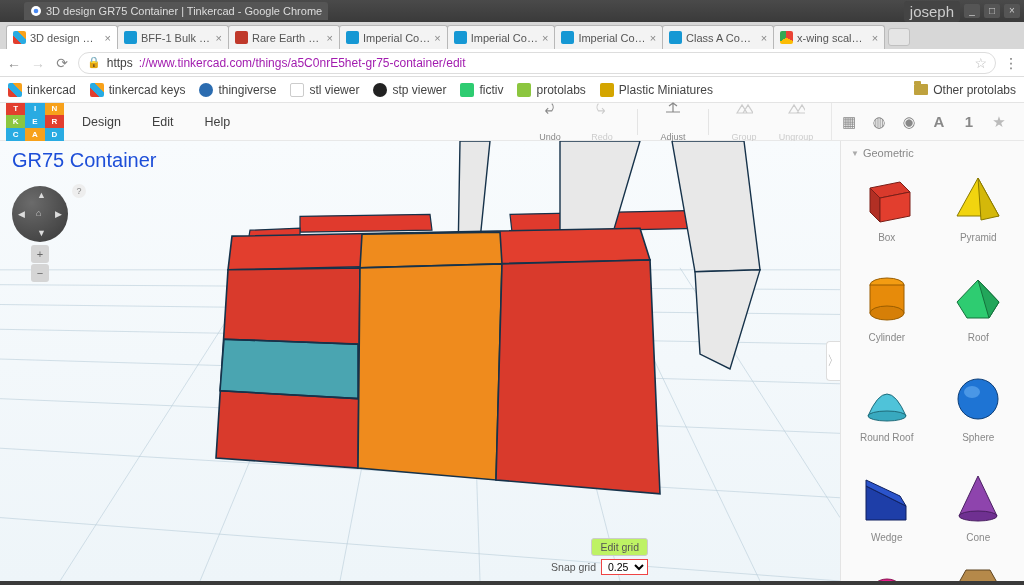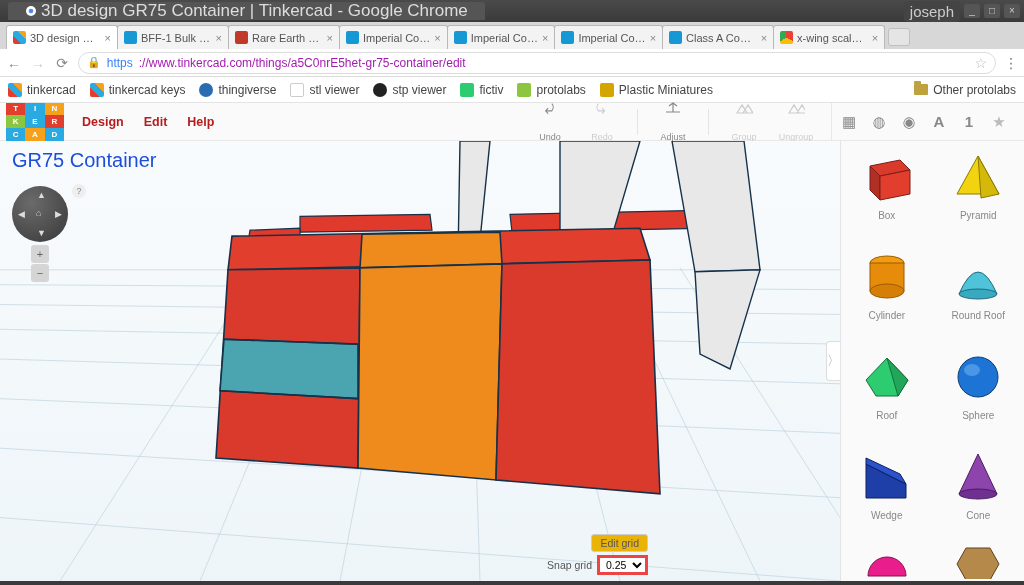--- a/index.html
+++ b/index.html
@@ -1,20 +1,20 @@
 <!DOCTYPE html>
 <html><head>
 <meta charset="utf-8">
 <style>
   * { box-sizing: border-box; margin: 0; padding: 0; font-family: Arial, Helvetica, sans-serif; }
   body { width:1024px; height:585px; overflow:hidden; background:#fff; position:relative; }
 
   
   .os-title { height:22px; background:linear-gradient(#4a4a4a,#3a3a3a); display:flex; align-items:center; }
-  .os-title .tab-chip { margin-left:8px; height:18px; background:#555; color:#ddd; font-size:17px; padding:0 17px; display:flex; align-items:center; border-radius:3px 3px 0 0; }
+  .os-title .tab-chip { margin-left:24px; height:18px; background:#555; color:#ddd; font-size:11px; padding:0 6px; display:flex; align-items:center; border-radius:3px 3px 0 0; }
   .os-title .tab-chip svg { margin-right:4px; }
   .os-user { margin-left:auto; display:flex; align-items:center; gap:4px; padding-right:4px;}
   .os-user .uname { color:#ccc; font-size:15px; background:#444; padding:2px 6px; border-radius:3px;}
   .os-btn { width:16px; height:14px; background:#555; border-radius:2px; display:flex; align-items:center; justify-content:center;}
   .os-btn span{ color:#ccc; font-size:10px; line-height:1;}
 
   
   .tabstrip { height:27px; background:#d7d7d7; display:flex; align-items:flex-end; padding-left:6px;}
   .btab { height:24px; background:#f3f3f3; border:1px solid #b8b8b8; border-bottom:none; border-radius:3px 3px 0 0; margin-right:-1px; display:flex; align-items:center; padding:0 6px 0 6px; font-size:11px; color:#555; max-width:112px; min-width:80px; gap:4px;}
   .btab.active { background:#fff; }
@@ -22,39 +22,39 @@
   .btab .tclose { font-size:11px; color:#888; }
   .btab .fav { width:13px;height:13px; flex:0 0 13px; border-radius:2px;}
   .newtab { width:22px;height:18px; background:#e5e5e5; border:1px solid #c0c0c0; border-radius:3px; margin-left:4px; margin-bottom:3px;}
 
   
   .urlbar { height:28px; background:#fff; border-bottom:1px solid #ddd; display:flex; align-items:center; padding:0 6px; gap:8px;}
   .nav-ico { color:#888; font-size:14px; width:16px; text-align:center;}
   .nav-ico.dis { color:#ccc;}
   .url-field { flex:1; height:22px; border:1px solid #ddd; border-radius:11px; display:flex; align-items:center; padding:0 8px; font-size:12px; gap:6px;}
   .url-field .lock { color:#2a8a2a; font-size:11px;}
-  .url-field .proto { color:#3b82f6;}
+  .url-field .proto { color:#404040;}
   .url-field .path { color:#a21caf;}
   .starend{ color:#bbb; font-size:14px;}
   .menu-dots{ color:#777; font-size:14px;}
 
   
   .bmbar { height:26px; background:#fff; border-bottom:1px solid #e4e4e4; display:flex; align-items:center; padding:0 8px; gap:14px; font-size:12px; color:#444;}
   .bm { display:flex; align-items:center; gap:5px; white-space:nowrap;}
   .bm .fav{ width:14px;height:14px;border-radius:2px;}
   .bm-right{ margin-left:auto; display:flex; align-items:center; gap:5px;}
   .folder{width:14px;height:11px;background:#bfa23e;border-radius:1px;position:relative;}
   .folder:before{content:"";position:absolute;top:-3px;left:0;width:7px;height:3px;background:#bfa23e;border-radius:1px 1px 0 0;}
 
   
   .app { position:absolute; left:0; right:0; top:103px; bottom:4px; display:flex; flex-direction:column; background:#fafafa;}
   .app-toolbar { height:38px; background:#fafafa; border-bottom:1px solid #e8e8e8; display:flex; align-items:center; }
   .logo { width:58px; height:38px; display:grid; grid-template-columns:repeat(3,1fr); grid-template-rows:repeat(3,1fr); margin-left:6px;}
   .logo div{ display:flex;align-items:center;justify-content:center;color:#fff;font-size:8px;font-weight:bold;}
-  .menus { display:flex; gap:20px; margin-left:18px; font-size:12.5px; color:#b91c1c;font-weight:bold;}
+  .menus { display:flex; gap:31px; margin-left:18px; font-size:12.5px; color:#404040;}
   .app-actions { margin-left:auto; display:flex; align-items:center; gap:18px; padding-right:8px;}
   .act { display:flex; flex-direction:column; align-items:center; font-size:9px; color:#888; gap:17px; width:34px;}
   .act svg { stroke:#888; fill:none; stroke-width:1.2;}
   .act.dis { color:#ccc;}
   .act.dis svg{ stroke:#ccc;}
   .panelheads{ display:flex; gap:12px; font-size:15px; color:#888; align-items:center; padding:0 8px; border-left:1px solid #e8e8e8; height:38px;}
   .panelheads .ico{width:18px;text-align:center;}
 
   .app-body{ flex:1; display:flex; position:relative; overflow:hidden;}
   .canvas { flex:1; position:relative; background:#fff; overflow:hidden;}
@@ -67,23 +67,23 @@
   .collapse-handle{ position:absolute; right:184px; top:50%; transform:translateY(-50%); width:14px;height:40px;background:#fff;border:1px solid #ddd;border-right:none;border-radius:4px 0 0 4px; display:flex;align-items:center;justify-content:center;color:#aaa;font-size:13px;}
 
   .design-title{ position:absolute; left:12px; top:8px; color:#1d4ed8; font-size:20px; font-weight:400;}
   .navball{ position:absolute; left:12px; top:45px;}
   .navball .ball{ width:56px;height:56px;border-radius:50%; background:radial-gradient(circle at 35% 30%, #6b6b6b, #383838); position:relative;}
   .navball .ball span{ position:absolute; color:#ddd; font-size:9px;}
   .navball .pm{ width:18px;height:18px; background:#d5d5d5; border-radius:3px; margin:3px 0 0 19px; color:#666; font-size:11px; text-align:center; line-height:18px;}
   .navball .q{ position:absolute; left:60px; top:-2px; width:14px;height:14px;border-radius:50%;background:#eee;color:#888;font-size:9px;text-align:center;line-height:14px;}
 
   .snapbar{ position:absolute; right:192px; bottom:6px; display:flex; flex-direction:column; align-items:flex-end; gap:3px;}
-  .editgrid-btn{ font-size:10.5px; background:#eab308; border:1px solid #ccc; border-radius:3px; padding:2px 8px; color:#555;}
+  .editgrid-btn{ font-size:10.5px; background:#bef264; border:1px solid #ccc; border-radius:3px; padding:2px 8px; color:#555;}
   .snaprow{ display:flex; align-items:center; gap:5px; font-size:10.5px; color:#555;}
-  .snap-sel{ font-size:10.5px; border:3px solid #ef4444; background:#fff; padding:0 2px;}
+  .snap-sel{ font-size:10.5px; border:1px solid #ef4444; background:#fff; padding:0 2px;}
 
   .os-bottom{ position:absolute; left:0;right:0;bottom:0;height:4px;background:#3a3a3a;}
 
   
 </style>
 </head>
 <body>
 
 <div class="os-title">
   <div class="tab-chip">
@@ -349,20 +349,23 @@
         <div class="snaprow">
           <span>Snap grid</span>
           <select class="snap-sel"><option>0.25</option></select>
         </div>
       </div>
     </div>
 
     <div class="collapse-handle">〉</div>
 
     <div class="side">
+      <div class="cat-head">
+          <span>Geometric</span>
+        </div>
       <div class="shapes-grid">
 
         <div class="shape">
           <div class="cell">
               <svg width="54" height="52">
                 <polygon points="10,16 40,10 50,20 20,26" fill="#d93a2c" stroke="#7a1f18"></polygon>
                 <polygon points="10,16 20,26 20,50 10,40" fill="#b22f24" stroke="#7a1f18"></polygon>
                 <polygon points="20,26 50,20 50,44 20,50" fill="#e23e2e" stroke="#7a1f18"></polygon>
               </svg>
             </div>
@@ -386,40 +389,40 @@
                 <rect x="10" y="13" width="34" height="28" fill="#e78b0a" stroke="#9a5d00"></rect>
                 <ellipse cx="27" cy="41" rx="17" ry="7" fill="#d67f07" stroke="#9a5d00"></ellipse>
               </svg>
             </div>
           <span>Cylinder</span>
         </div>
 
         <div class="shape">
           <div class="cell">
               <svg width="54" height="52">
+                <polygon points="27,8 48,30 38,46 16,46 6,30" fill="#2ecc71" stroke="#15713c"></polygon>
+                <polygon points="27,8 48,30 38,46" fill="#22a65a" stroke="#15713c"></polygon>
+              </svg>
+            </div>
+          <span>Roof</span>
+        </div>
+
+        <div class="shape">
+          <div class="cell">
+              <svg width="54" height="52">
                 <path d="M8 44 Q27 0 46 44 Z" fill="#4fc3d9" stroke="#1f6b7a"></path>
                 <ellipse cx="27" cy="44" rx="19" ry="5" fill="#38a9bf" stroke="#1f6b7a"></ellipse>
               </svg>
             </div>
           <span>Round Roof</span>
         </div>
 
         <div class="shape">
           <div class="cell">
               <svg width="54" height="52">
-                <polygon points="27,8 48,30 38,46 16,46 6,30" fill="#2ecc71" stroke="#15713c"></polygon>
-                <polygon points="27,8 48,30 38,46" fill="#22a65a" stroke="#15713c"></polygon>
-              </svg>
-            </div>
-          <span>Roof</span>
-        </div>
-
-        <div class="shape">
-          <div class="cell">
-              <svg width="54" height="52">
                 <circle cx="27" cy="27" r="20" fill="#1e74d4" stroke="#0d3e77"></circle>
                 <ellipse cx="21" cy="20" rx="8" ry="6" fill="#4a97e6"></ellipse>
               </svg>
             </div>
           <span>Sphere</span>
         </div>
 
         <div class="shape">
           <div class="cell">
               <svg width="54" height="52">

